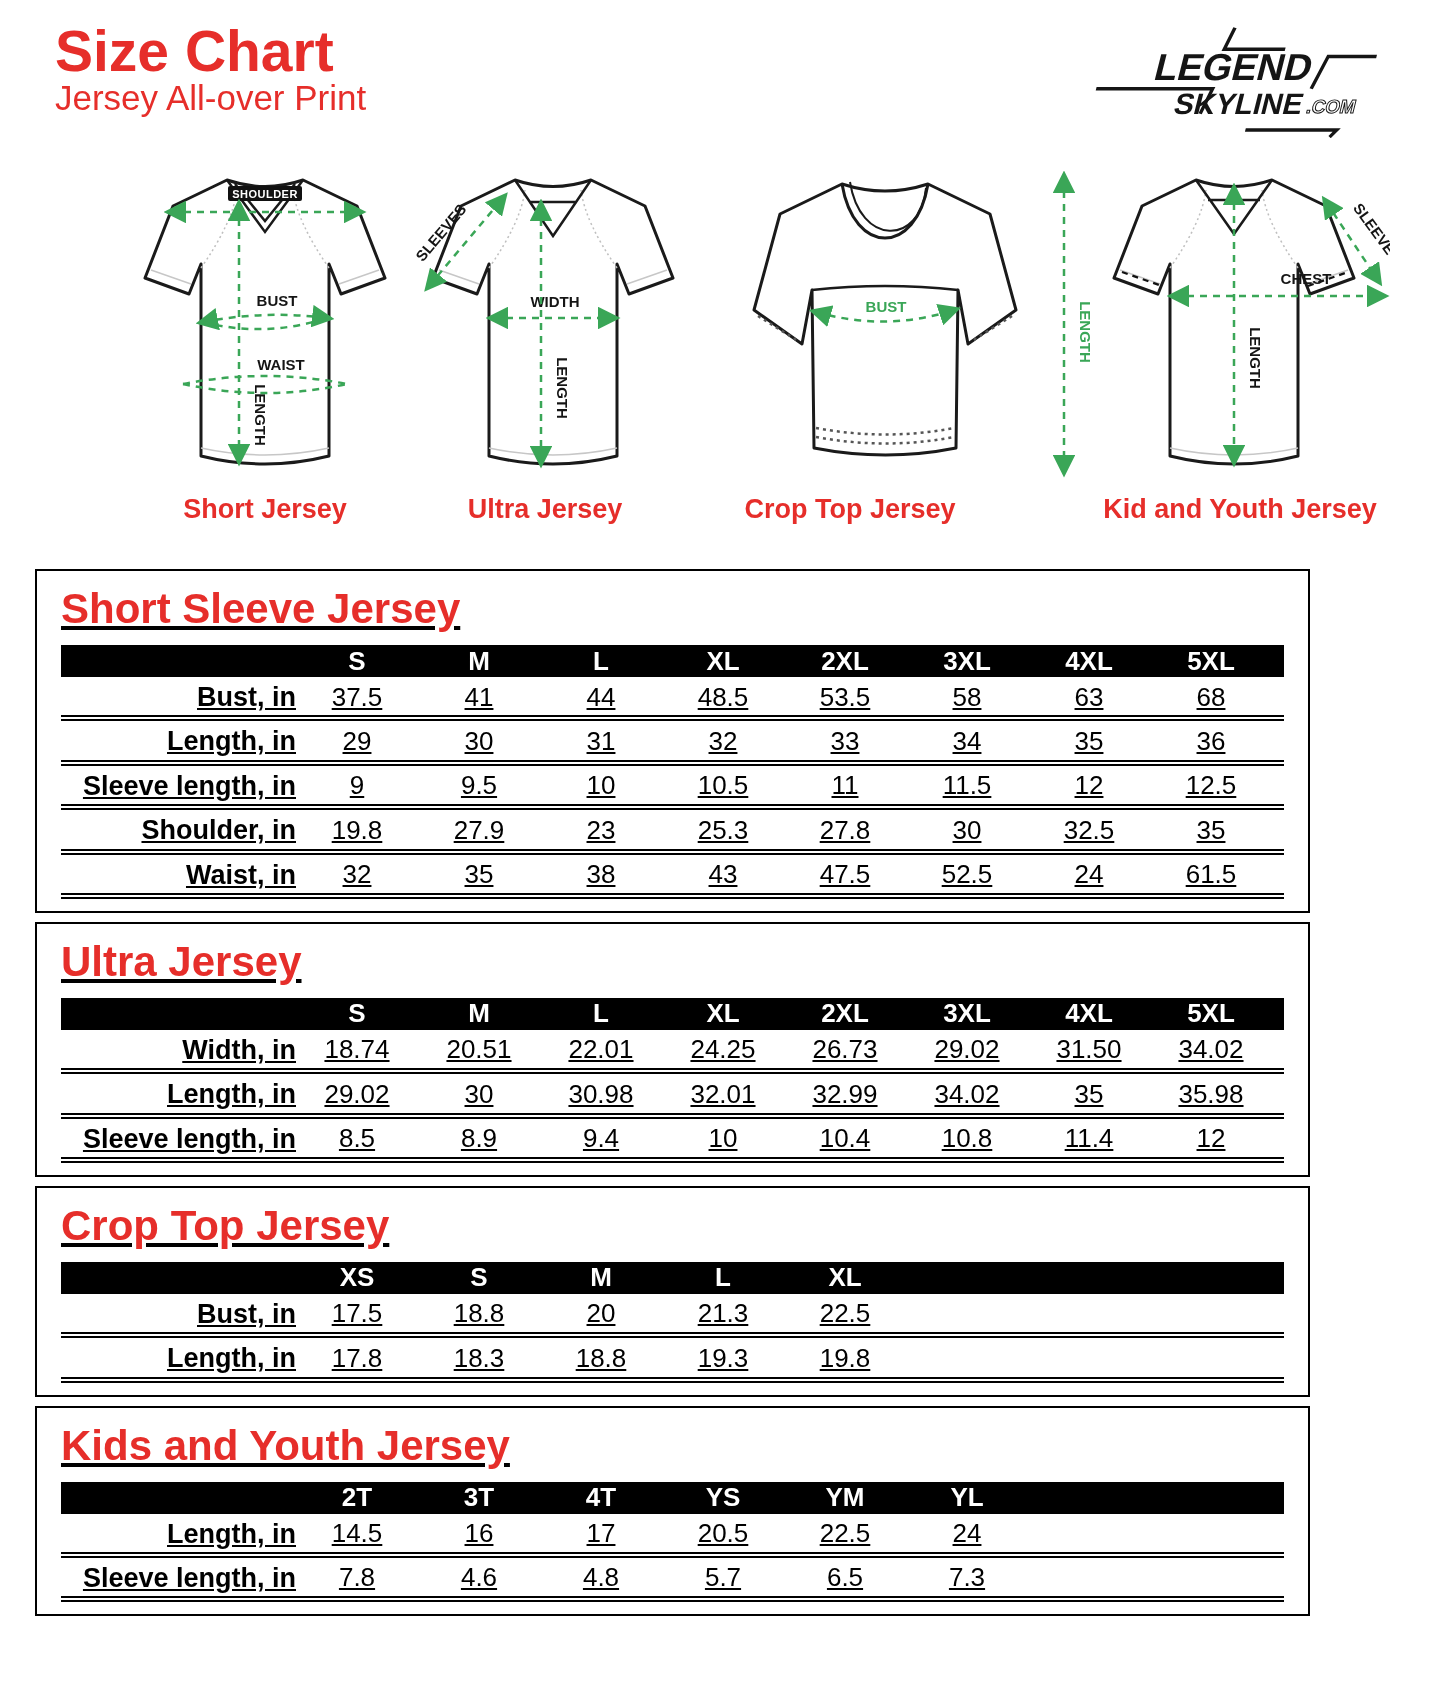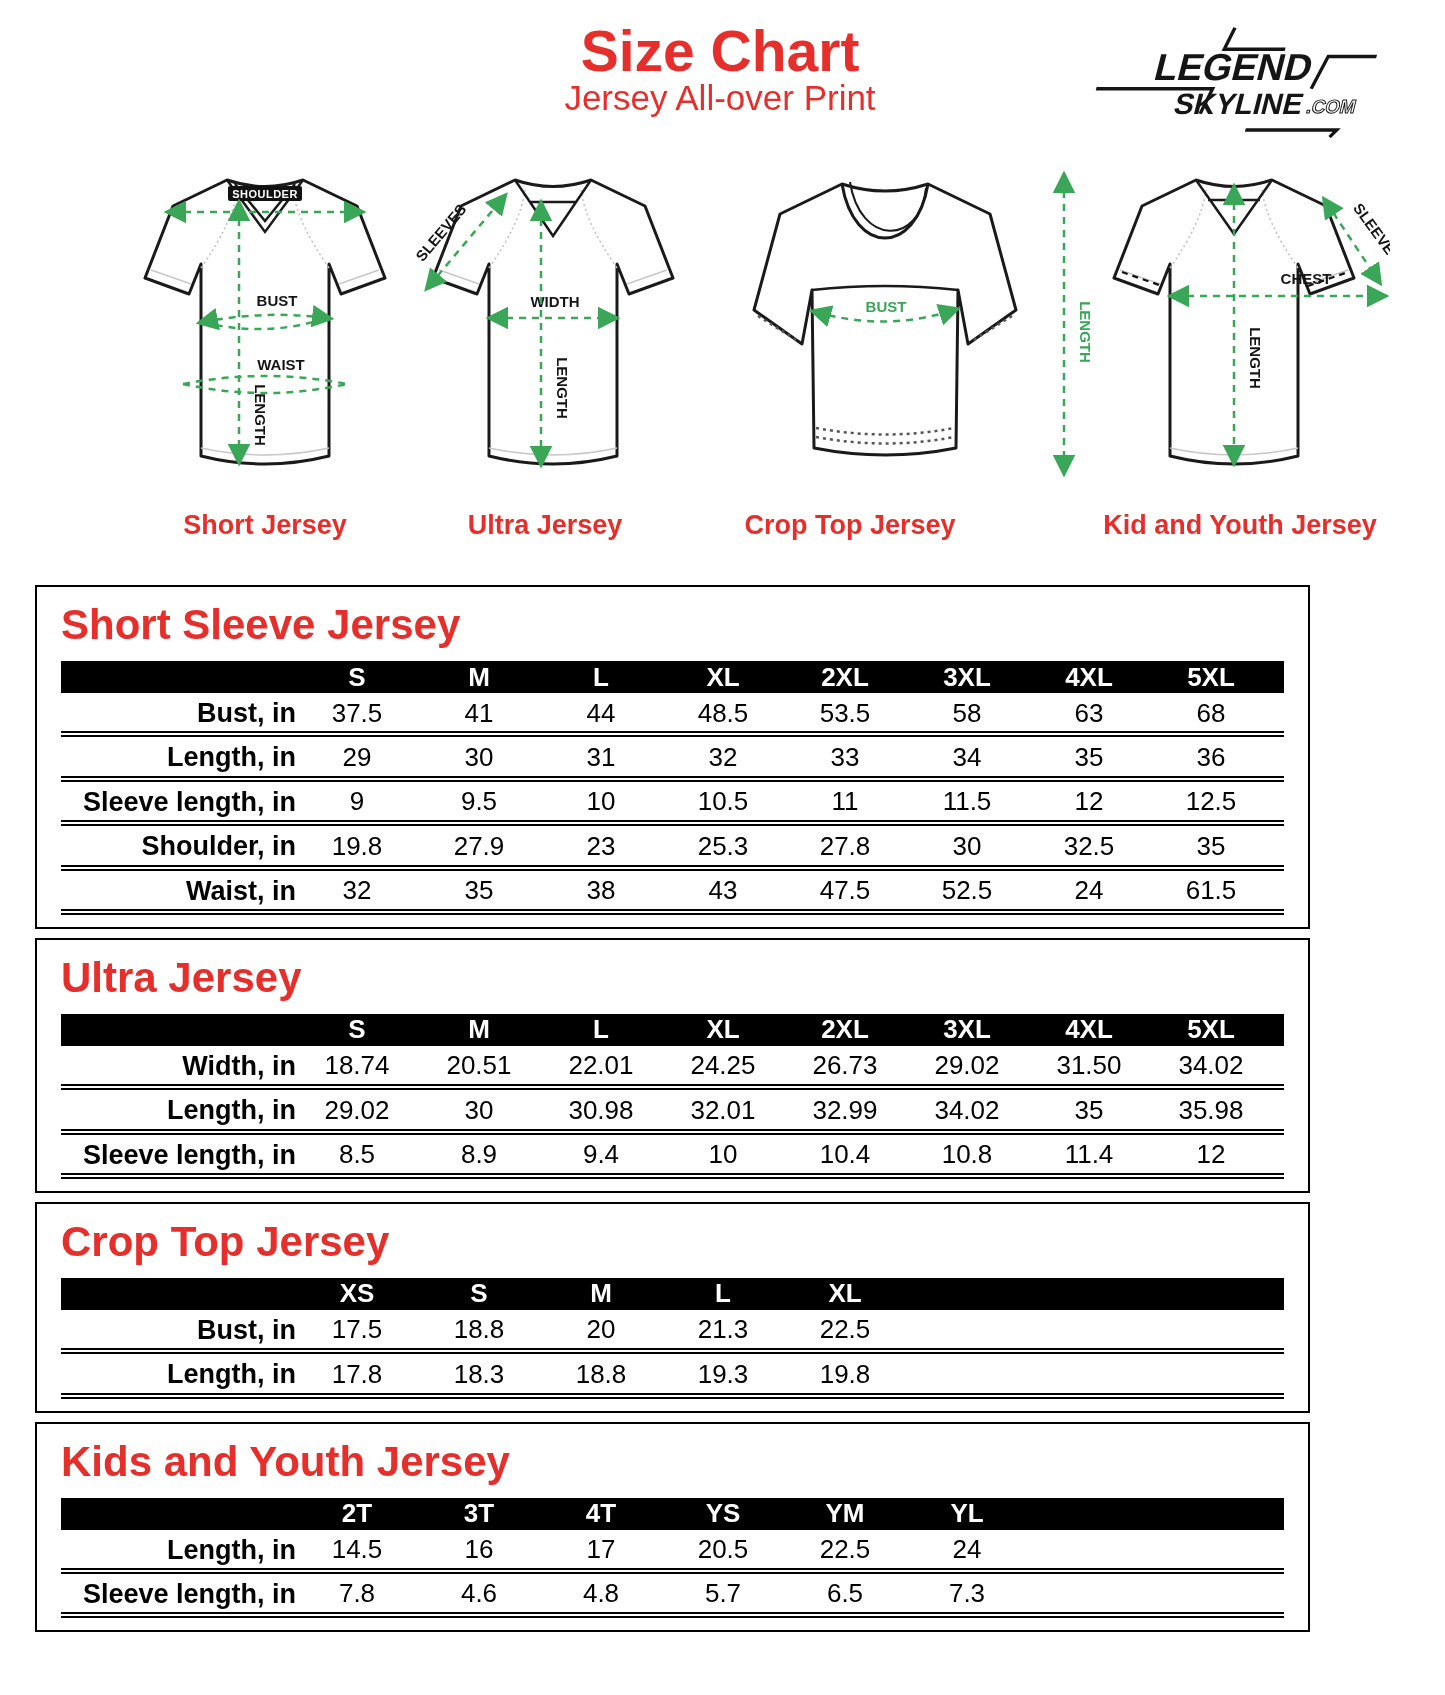--- a/index.html
+++ b/index.html
@@ -1,32 +1,32 @@
 <!DOCTYPE html>
 <html><head>
 <meta charset="utf-8">
 <style>
   :root{ --red:#e62e2a; --green:#3aa657; --ink:#151515; }
   *{ margin:0; padding:0; box-sizing:border-box; }
   body{ width:1445px; height:1695px; background:#fff; color:#000;
         font-family:"Liberation Sans", sans-serif; overflow:hidden; }
-  .header{ position:relative; padding:24px 60px 0 55px;text-align:center; }
+  .header{ position:relative; padding:24px 60px 0 55px; }
   .header h1{ font-size:57px; line-height:0.95; color:var(--red); font-weight:bold; }
   .header h2{ font-size:35px; color:var(--red); font-weight:normal; }
   .logo{ position:absolute; top:26px; right:68px; width:310px; height:112px; }
   .diagrams{ display:flex; justify-content:flex-end; align-items:flex-start;
              padding:0 55px; margin-top:42px; }
   .diagram{ text-align:center; }
-  .diagram figcaption{ font-size:27px; font-weight:bold; color:var(--red); margin-top:16px; }
+  .diagram figcaption{ font-size:27px; font-weight:bold; color:var(--red); margin-top:0; }
   .diagram-crop figcaption{ transform:translateX(-40px); }
   svg text{ font-family:"Liberation Sans", sans-serif; }
   .mlabel{ font-size:15px; font-weight:bold; fill:var(--ink); }
   .glabel{ font-size:15px; font-weight:bold; fill:var(--green); }
   .taglabel{ font-size:11px; font-weight:bold; fill:#fff; letter-spacing:.5px; }
-  .tables{ margin:44px 135px 6px 35px; }
+  .tables{ margin:44px 135px 6px 35px;text-decoration:underline; }
   .size-section{ border:2px solid #000; padding:10px 24px 12px; margin-bottom:9px; background:#fff; }
   .section-title{ color:var(--red); font-size:42px; font-weight:bold; margin:4px 0 12px 0; }
   table.size-table{ width:100%; border-collapse:collapse; table-layout:fixed; }
   col.col-label{ width:235px; } col.col-size{ width:122px; } col.col-fill{ width:auto; }
   thead tr{ background:#000; }
   thead th{ color:#fff; font-size:26px; font-weight:bold; height:32px; text-align:center; padding:0; }
   tbody tr{ border-bottom:6px double #000; }
   tbody td{ font-size:26px; text-align:center; padding:6px 0 4px; line-height:1.05; }
   tbody td.row-label{ text-align:right; font-weight:bold; font-size:27px; }
   .logo-text{ font-weight:bold; fill:var(--ink); }

